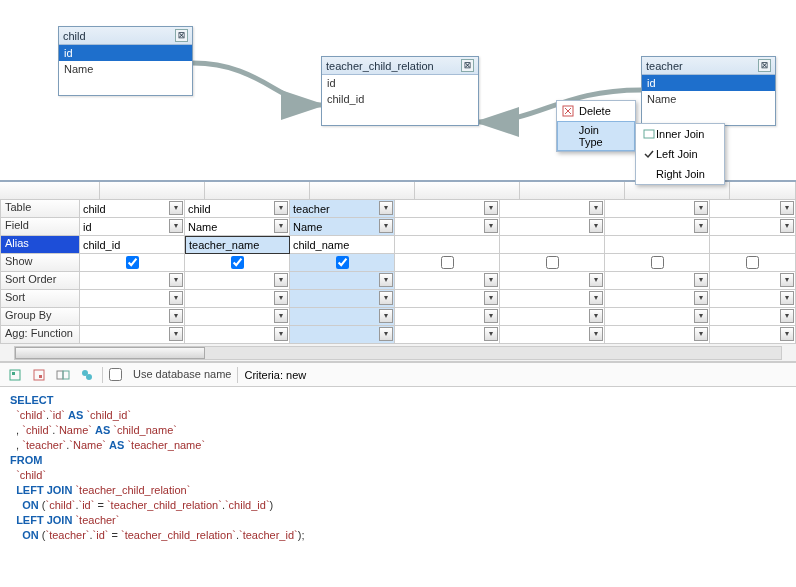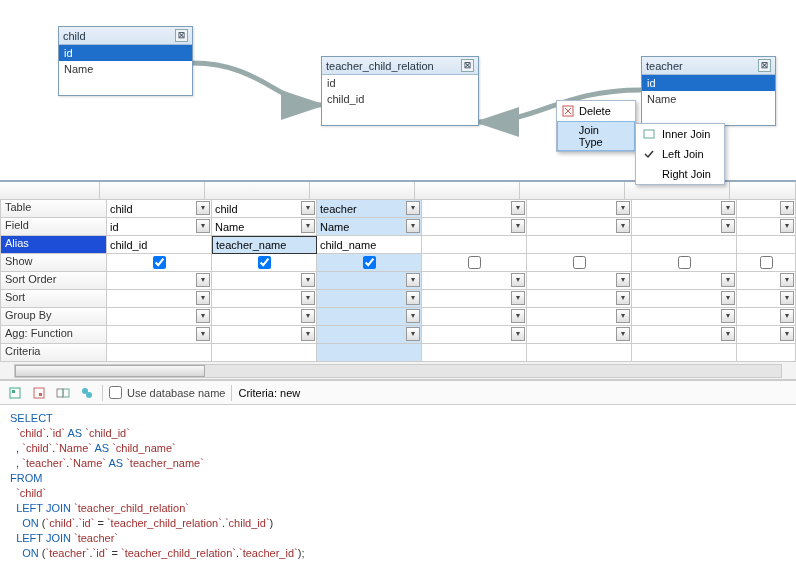--- a/index.html
+++ b/index.html
@@ -11,42 +11,42 @@
 .tb-close{width:13px;height:13px;border:1px solid #8aa;font-size:9px;line-height:10px;text-align:center;color:#557;cursor:pointer;background:#f0f4f8}
 .tb-field{padding:2px 5px;color:#333}
 .tb-field.sel{background:#1e6fcc;color:#fff}
 .tb-body{min-height:50px}
 svg.connector{position:absolute;top:0;left:0;pointer-events:none}
 .context-menu{position:absolute;background:#fff;border:1px solid #a9bcd0;box-shadow:2px 2px 4px rgba(0,0,0,.25);z-index:100}
 .context-menu .cm-item{display:flex;align-items:center;padding:3px 10px 3px 4px;gap:4px}
 .context-menu .cm-item.sel{background:#cde3f8;border:1px solid #8ab6e0;padding:2px 9px 2px 3px}
 .cm-icon{width:14px;height:14px;display:flex;align-items:center;justify-content:center}
 .submenu{position:absolute;left:100%;top:22px;background:#fff;border:1px solid #a9bcd0;box-shadow:2px 2px 4px rgba(0,0,0,.25);width:90px}
-.submenu .sm-item{display:flex;align-items:center;padding:3px 6px;gap:6px}
+.submenu .sm-item{display:flex;align-items:center;padding:3px 6px;}
 .grid-area{border-top:2px solid #96aac0;border-bottom:1px solid #ccc}
 .grid-header{height:18px;display:flex;border-bottom:1px solid #ccc;background:linear-gradient(#fefefe,#eee)}
 .grid-header .gh-rowhead{width:100px;border-right:1px solid #ccc}
 .grid-header .gh-cell{flex:0 0 105px;border-right:1px solid #ccc}
 .grid-row{display:flex;height:18px}
-.row-head{width:107px;border:1px solid #ccc;border-top:none;padding:1px 4px;background:linear-gradient(#fefefe,#f0f0f0);color:#333}
+.row-head{width:80px;border:1px solid #ccc;border-top:none;padding:1px 4px;background:linear-gradient(#fefefe,#f0f0f0);color:#333}
 .row-head.sel{background:#1d4ed8;color:#fff}
 .grid-cell{flex:0 0 105px;border-right:1px solid #ccc;border-bottom:1px solid #ccc;display:flex;align-items:center;padding:0 3px;position:relative}
 .grid-cell.highlight{background:#cde3f8}
 .grid-cell.focus{border:1px solid #333}
 .grid-cell .dd{position:absolute;right:1px;top:1px;width:14px;height:14px;border:1px solid #999;background:linear-gradient(#fff,#e0e0e0);font-size:8px;line-height:12px;text-align:center;color:#444}
 .grid-cell .cb{margin:auto}
 .scroll-row{height:18px;display:flex;align-items:center;background:#f3f3f3;border-bottom:1px solid #ccc}
 .scroll-row .sb-track{flex:1;height:14px;background:#e5e5e5;border:1px solid #ccc;margin:0 14px;position:relative}
 .scroll-row .sb-thumb{position:absolute;left:0;top:0;bottom:0;width:190px;background:linear-gradient(#f8f8f8,#d8d8d8);border:1px solid #aaa}
 .toolbar{height:24px;display:flex;align-items:center;gap:6px;padding:2px 6px;border-bottom:1px solid #ccc;background:#fafafa}
 .toolbar .tb-btn{width:18px;height:18px;display:flex;align-items:center;justify-content:center;border:1px solid transparent}
 .toolbar .sep{width:1px;height:16px;background:#ccc}
-.toolbar label{display:flex;align-items:center;gap:5px;color:#444}
+.toolbar label{display:flex;align-items:flex-start;gap:11px;color:#444}
 .sql-area{padding:6px 10px;font-family:Consolas,"Courier New",monospace;font-size:11px;line-height:15px;white-space:pre;color:#333}
-.sql-kw{color:#1560b0;font-weight:400}
+.sql-kw{color:#1560b0;font-weight:700}
 .sql-str{color:#a03030}
 </style>
 </head>
 <body>
 
 <div class="diagram-area">
   <svg class="connector" width="796" height="180">
     <defs>
       <marker id="arrow" markerWidth="10" markerHeight="10" refX="8" refY="3" orient="auto">
         <path d="M0,0 L0,6 L9,3 z" fill="#9aa"></path>
@@ -323,30 +323,20 @@
         <div class="grid-cell">
           <div class="dd">▾</div>
         </div>
         <div class="grid-cell">
           <div class="dd">▾</div>
         </div>
         <div class="grid-cell" style="flex: 1 1 0%;">
           <div class="dd">▾</div>
         </div>
       </div>
-      <div class="grid-row">
-        <div class="row-head">Criteria</div>
-        <div class="grid-cell"></div>
-        <div class="grid-cell"></div>
-        <div class="grid-cell highlight"></div>
-        <div class="grid-cell"></div>
-        <div class="grid-cell"></div>
-        <div class="grid-cell"></div>
-        <div class="grid-cell" style="flex: 1 1 0%;"></div>
-      </div>
     </div>
   <div class="scroll-row">
     <div class="sb-track">
         <div class="sb-thumb"></div>
       </div>
   </div>
 </div>
 
 <div class="toolbar">
   <div class="tb-btn">

